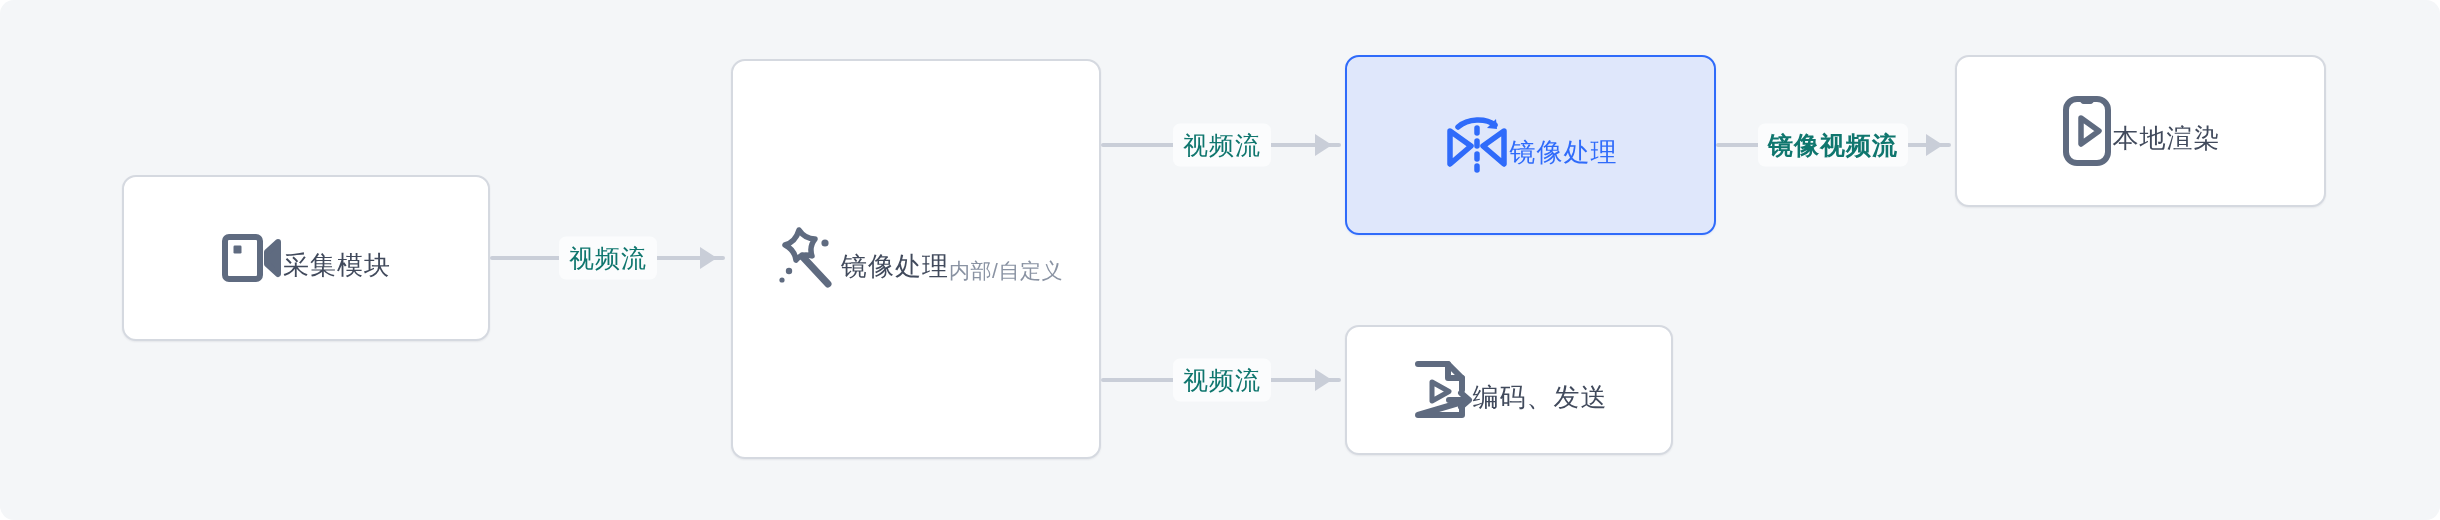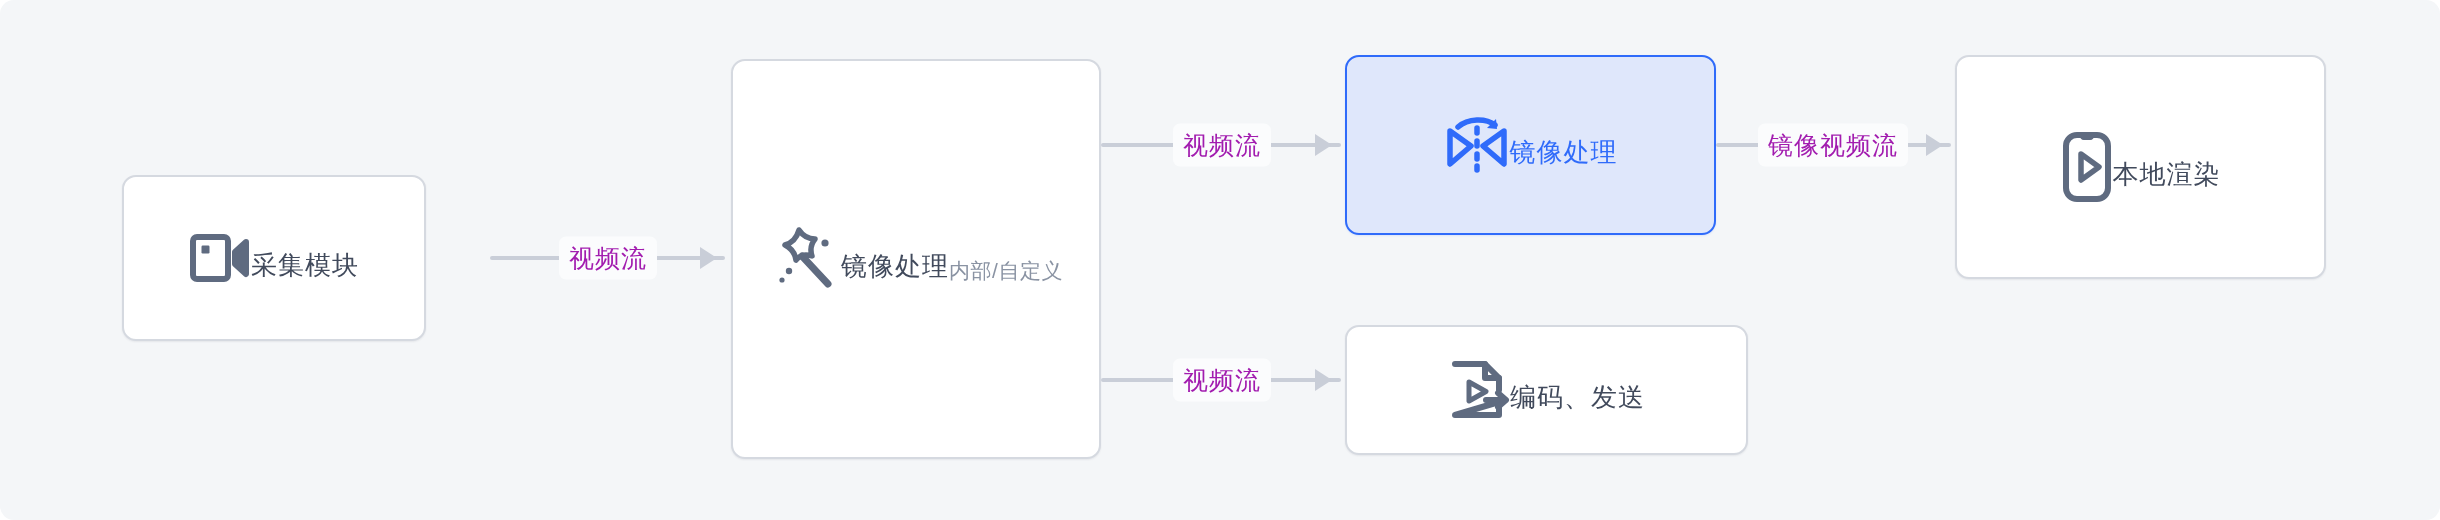--- a/index.html
+++ b/index.html
@@ -58,45 +58,45 @@
 
   
   .card.is-active {
     background: #dfe7fb;
     border: 2px solid #2f6bfa;
     box-shadow: 0 1px 2px rgba(47,107,250,0.12);
   }
   .card.is-active .card-title { color: #2f6bfa; }
 
   
-  #node-capture    { left: 122px;  top: 175px; width: 304px; height: 166px; }
+  #node-capture    { left: 122px;  top: 175px; width: 368px; height: 166px; }
   #node-preprocess { left: 731px;  top: 59px;  width: 370px; height: 400px; }
   #node-mirror     { left: 1345px; top: 55px;  width: 371px; height: 180px; }
-  #node-encode     { left: 1345px; top: 325px; width: 403px; height: 130px; }
-  #node-render     { left: 1955px; top: 55px;  width: 371px; height: 224px; }
+  #node-encode     { left: 1345px; top: 325px; width: 328px; height: 130px; }
+  #node-render     { left: 1955px; top: 55px;  width: 371px; height: 152px; }
 
   
   .edge {
     position: absolute;
     height: 4px;
     background: #c9ced8;
     border-radius: 2px;
   }
   .edge-arrow {
     position: absolute;
     width: 0;
     height: 0;
     border-top: 11px solid transparent;
     border-bottom: 11px solid transparent;
     border-left: 17px solid #c9ced8;
   }
   .edge-label {
     position: absolute;
     background: #fbfcfd;
-    color: #a21caf;
+    color: #0f766e;
     font-size: 25px;
     letter-spacing: 1px;
     line-height: 1;
     padding: 9px 10px;
     border-radius: 7px;
     white-space: nowrap;
     transform: translate(-50%, -50%);
   }
 
   
@@ -110,21 +110,21 @@
   #edge2-label  { left: 1222px; top: 145px; }
 
   
   #edge3-line   { left: 1101px; top: 378px; width: 240px; }
   #edge3-arrow  { left: 1315px; top: 369px; }
   #edge3-label  { left: 1222px; top: 380px; }
 
   
   #edge4-line   { left: 1716px; top: 143px; width: 235px; }
   #edge4-arrow  { left: 1926px; top: 134px; }
-  #edge4-label  { left: 1833px; top: 145px; }
+  #edge4-label  { left: 1833px; top: 145px; font-weight: bold; }
 </style>
 </head>
 <body>
 
 <div id="canvas">
 
   <div class="card" id="node-capture">
     <span class="icon-wrap">
       <svg width="62" height="52" viewBox="0 0 62 52" fill="none" xmlns="http://www.w3.org/2000/svg">
         <rect x="4" y="5" width="35" height="42" rx="4" stroke="#5f6b80" stroke-width="6"></rect>

